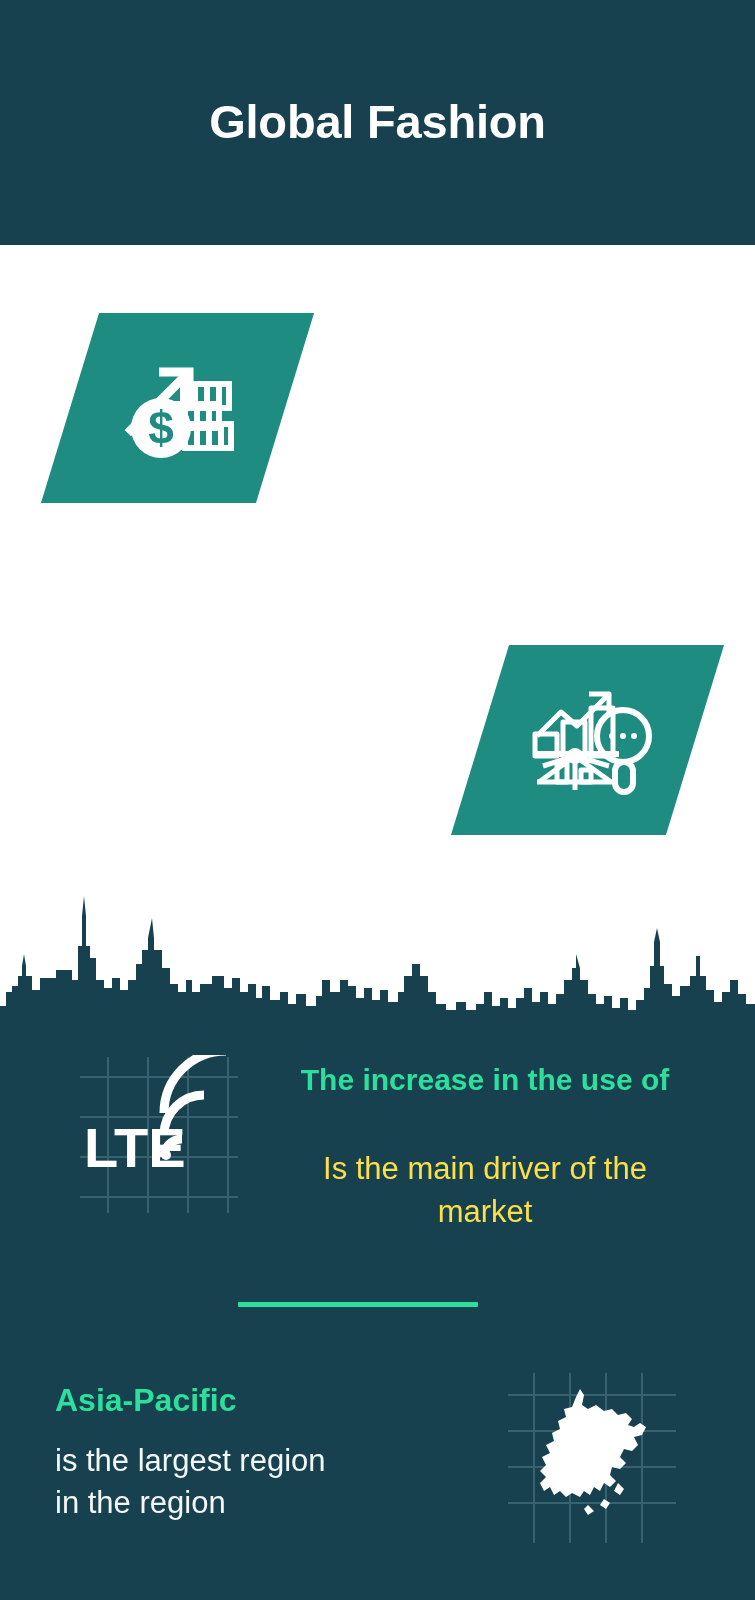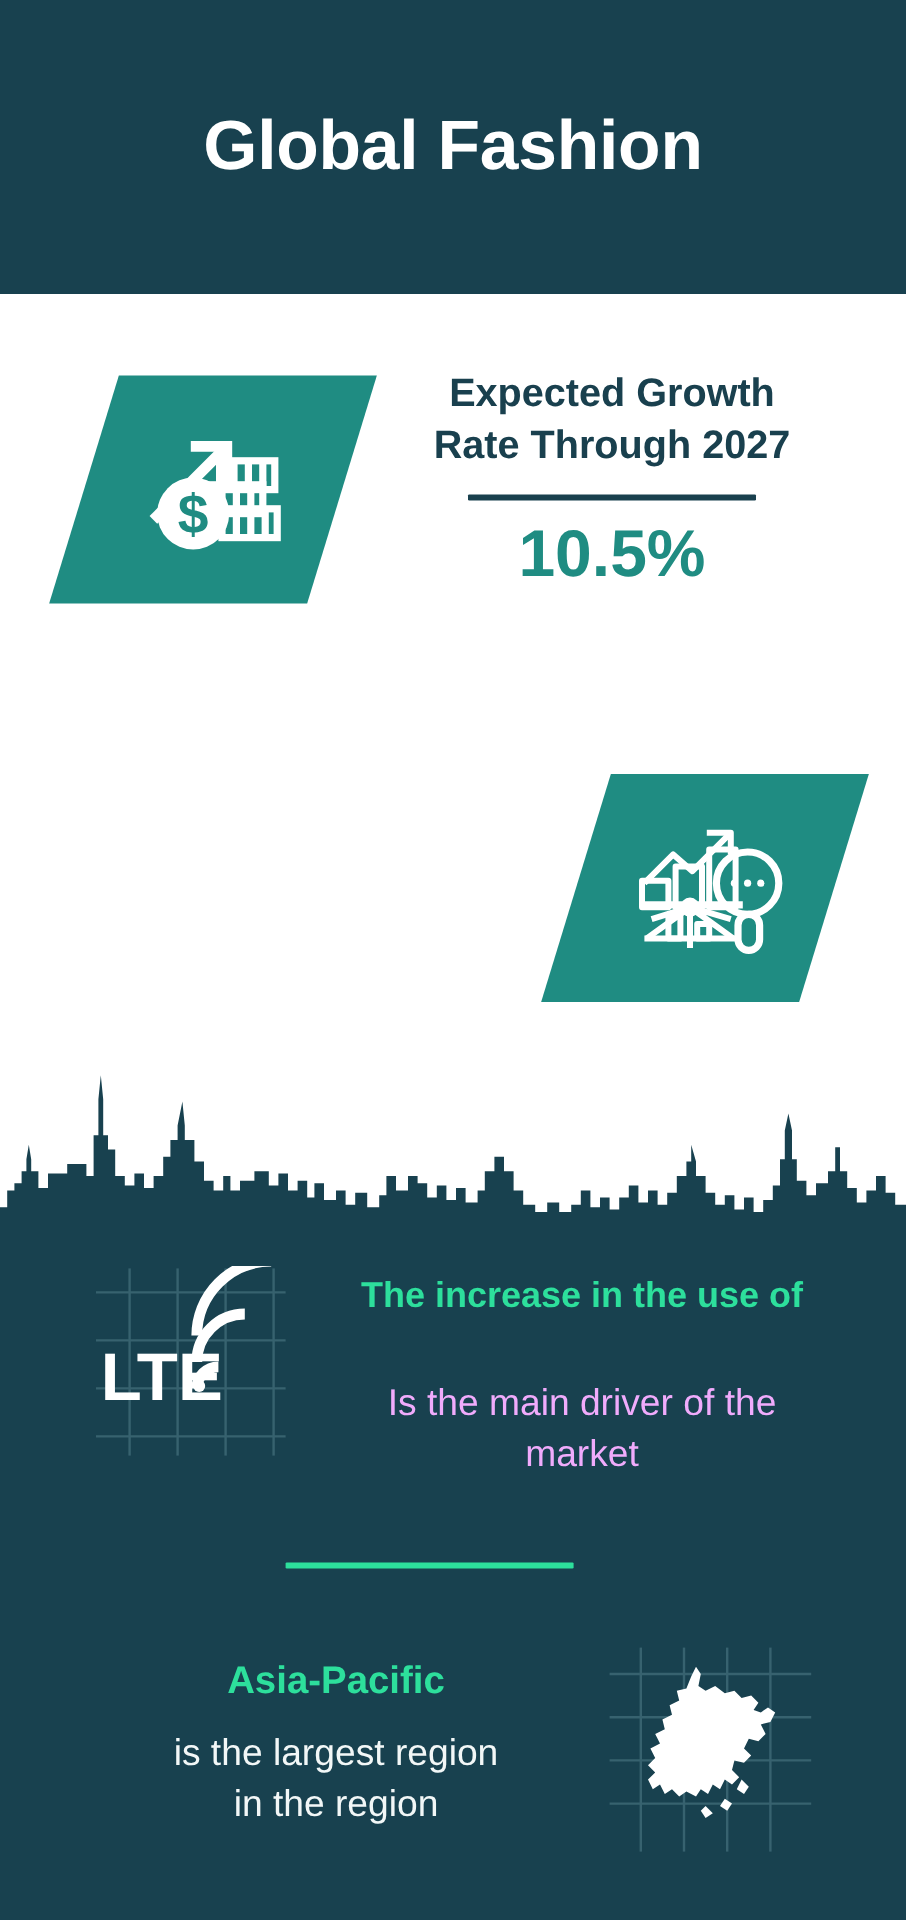--- a/index.html
+++ b/index.html
@@ -21,21 +21,21 @@
     left: 0; top: 0;
     width: 755px;
     height: 245px;
     background: #18414f;
     display: flex;
     align-items: center;
     justify-content: center;
   }
   .header-title {
     color: #ffffff;
-    font-size: 58px;
+    font-size: 47px;
     font-weight: bold;
     line-height: 1.28;
     text-align: center;
     letter-spacing: -0.2px;
     padding: 0 40px;
   }
 
   
   .white-zone {
     position: absolute;
@@ -152,21 +152,21 @@
     width: 470px;
     text-align: center;
   }
   .driver-green {
     color: #2ddf9c;
     font-size: 30px;
     font-weight: bold;
     line-height: 1.45;
   }
   .driver-white {
-    color: #f0abfc;
+    color: #fde047;
     font-size: 31px;
     font-weight: normal;
     line-height: 1.4;
     margin-top: 2px;
   }
 
   .green-rule {
     position: absolute;
     left: 238px;
     top: 292px;
@@ -175,21 +175,20 @@
     background: #2ddf9c;
     border-radius: 1px;
   }
 
   
   .region-text {
     position: absolute;
     left: 55px;
     top: 370px;
     width: 450px;
-    text-align: center;
   }
   .region-green {
     color: #2ddf9c;
     font-size: 32px;
     font-weight: bold;
     line-height: 1.3;
   }
   .region-white {
     color: #f2f7f7;
     font-size: 31px;
@@ -238,28 +237,20 @@
             <line x1="108" y1="78" x2="108" y2="102"></line>
           </g>
 
           <circle cx="48" cy="82" r="30" fill="#ffffff"></circle>
           <text x="48" y="98" font-family="'Liberation Sans', sans-serif" font-size="46" font-weight="bold" fill="#1f8c82" text-anchor="middle">$</text>
         </svg>
       </span>
     </div>
   </div>
 
-  <div class="stat1-text">
-    <div class="stat-label">
-      <span>Expected Growth</span><br>
-      <span>Rate Through 2027</span>
-    </div>
-    <div class="stat-rule"></div>
-    <div class="stat-value">10.5%</div>
-  </div>
 
   <div class="para stat2-badge">
     <div class="para-inner">
       <span>
         <svg width="130" height="120" viewBox="0 0 130 120" fill="none">
           <g stroke="#ffffff" stroke-width="5" fill="none" stroke-linejoin="round">
 
             <path d="M14 58 L38 34 L54 48 L84 18"></path>
             <path d="M66 16 L86 16 L86 34"></path>
 

